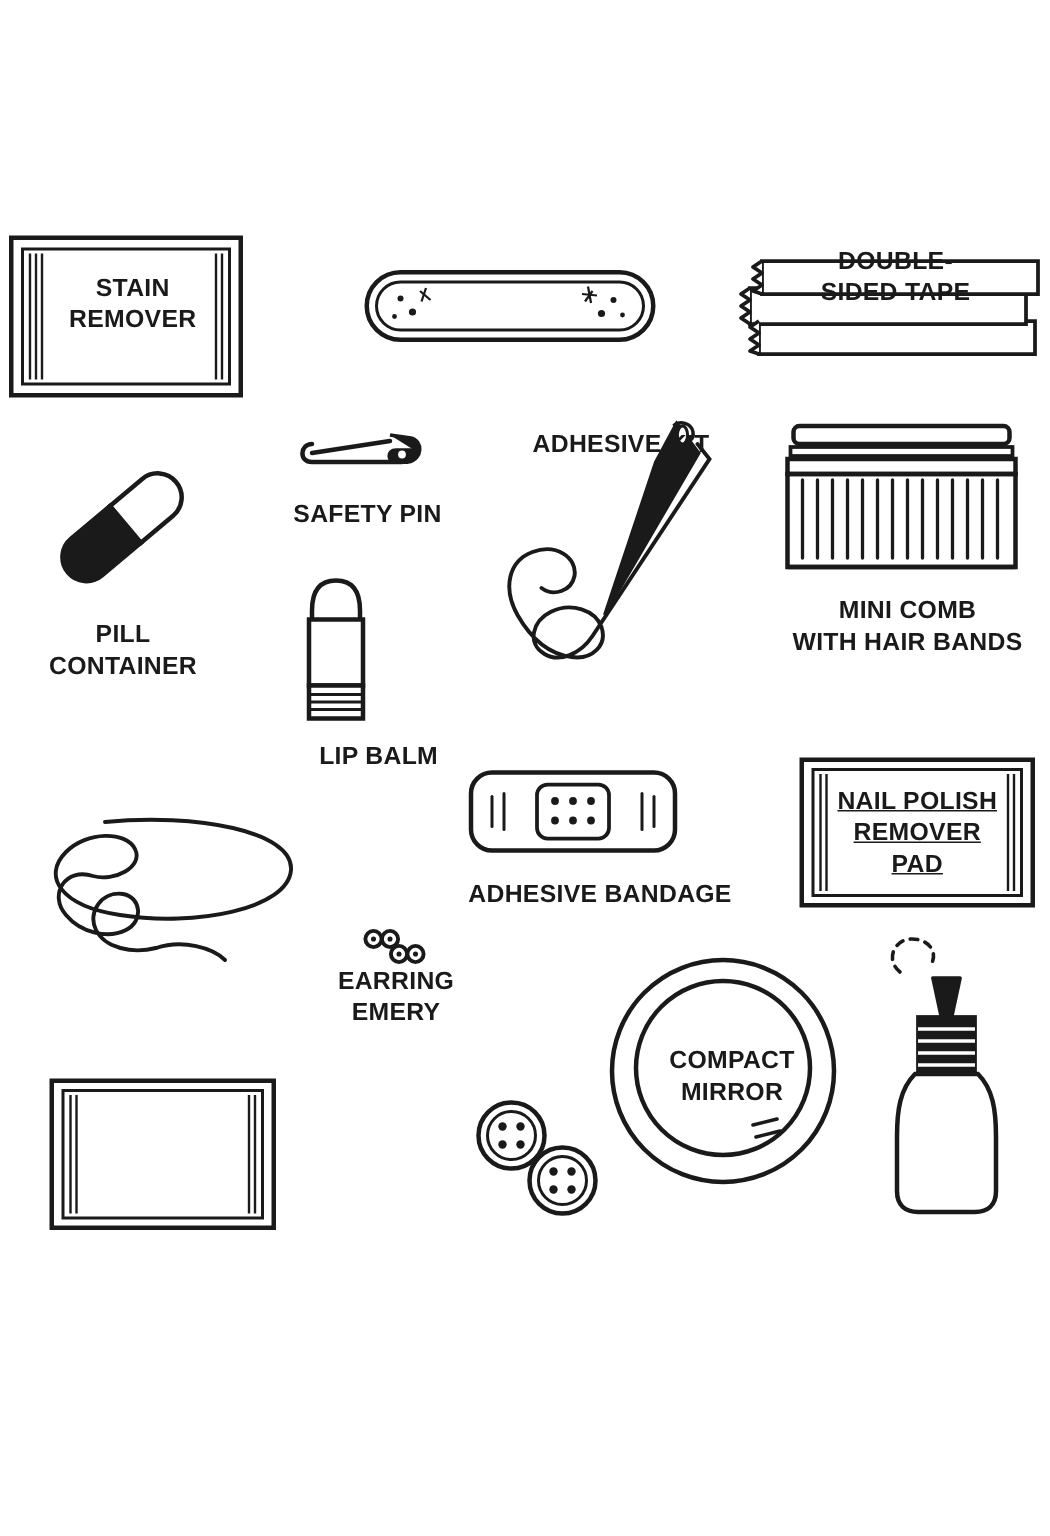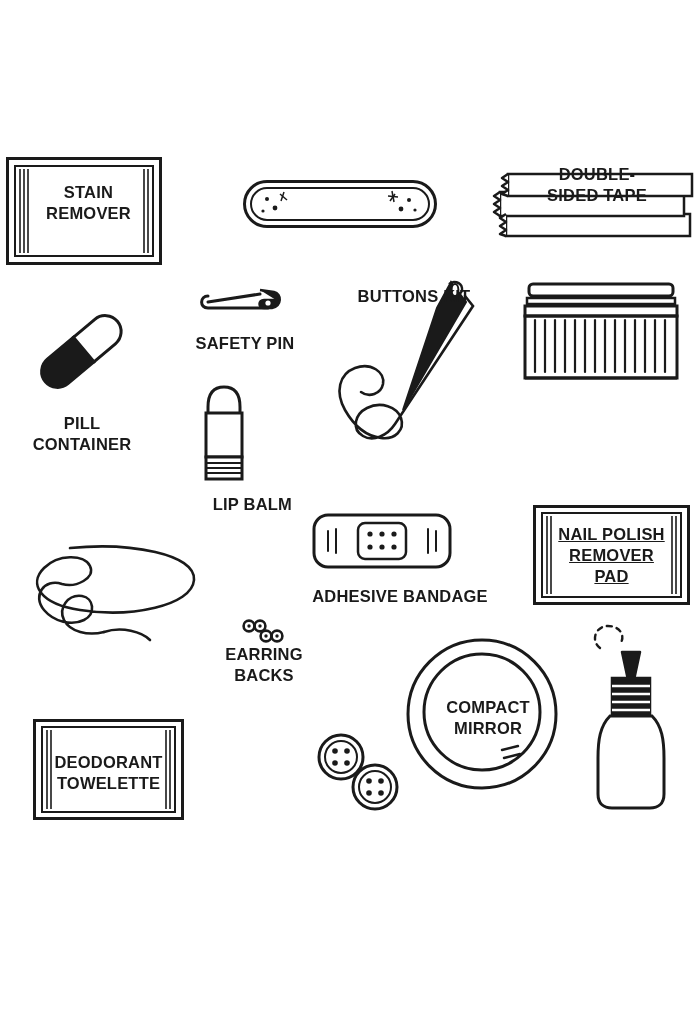--- a/index.html
+++ b/index.html
@@ -159,21 +159,21 @@
     <svg width="170" height="180" viewBox="0 0 170 180">
       <path d="M140,18 L148,28 L70,146 C62,158 48,164 38,158 C26,151 30,136 42,130
                C56,123 72,129 76,140 C80,152 70,162 56,160 C40,158 28,146 20,132
                C10,114 14,96 30,90 C46,84 60,94 58,106 C56,116 44,120 36,114" fill="none" stroke="#1a1a1a" stroke-width="2.6" stroke-linecap="round"></path>
       <path d="M128,6 L152,36 L70,150" fill="none" stroke="#1a1a1a" stroke-width="0"></path>
       <path d="M126,4 L141,24 L78,132 L112,30 Z" fill="#1a1a1a" stroke="#1a1a1a" stroke-width="2"></path>
       <path d="M124,6 C128,2 136,4 137,10 C138,16 130,20 126,16" fill="none" stroke="#1a1a1a" stroke-width="2.4"></path>
       <ellipse cx="130" cy="12" rx="3.4" ry="6" fill="#fff" stroke="#1a1a1a" stroke-width="2"></ellipse>
     </svg>
   </div>
-  <div class="label l-mending-kit">BUTTONS KIT</div>
+  <div class="label l-mending-kit">ADHESIVE KIT</div>
 
   <div class="item p-comb">
     <svg width="156" height="104" viewBox="0 0 156 104">
       <rect x="6" y="2" width="144" height="12" rx="4" fill="#fff" stroke="#1a1a1a" stroke-width="3"></rect>
       <rect x="4" y="16" width="148" height="6" fill="#fff" stroke="#1a1a1a" stroke-width="2.5"></rect>
       <rect x="2" y="24" width="152" height="10" fill="#fff" stroke="#1a1a1a" stroke-width="3"></rect>
       <rect x="2" y="34" width="152" height="62" fill="none" stroke="#1a1a1a" stroke-width="3"></rect>
       <g stroke="#1a1a1a" stroke-width="2.2" stroke-linecap="round">
         <line x1="12" y1="38" x2="12" y2="90"></line>
         <line x1="22" y1="38" x2="22" y2="90"></line>
@@ -186,20 +186,22 @@
         <line x1="92" y1="38" x2="92" y2="90"></line>
         <line x1="102" y1="38" x2="102" y2="90"></line>
         <line x1="112" y1="38" x2="112" y2="90"></line>
         <line x1="122" y1="38" x2="122" y2="90"></line>
         <line x1="132" y1="38" x2="132" y2="90"></line>
         <line x1="142" y1="38" x2="142" y2="90"></line>
       </g>
       <path d="M2,96 L154,96" stroke="#1a1a1a" stroke-width="3"></path>
     </svg>
   </div>
+  <div class="label l-comb">MINI COMB
+WITH HAIR BANDS</div>
 
   <div class="item p-pill">
     <svg width="86" height="80" viewBox="0 0 86 80">
       <g transform="rotate(-40 43 40)">
         <path d="M8,20 h34 v32 h-34 a16,16 0 0 1 0,-32 z" fill="#1a1a1a" stroke="#1a1a1a" stroke-width="3"></path>
         <path d="M42,20 h28 a16,16 0 0 1 0,32 h-28 z" fill="#fff" stroke="#1a1a1a" stroke-width="3"></path>
       </g>
     </svg>
   </div>
   <div class="label l-pill">PILL
@@ -277,21 +279,21 @@
       </g>
       <g fill="#1a1a1a">
         <circle cx="9" cy="8" r="1.7"></circle>
         <circle cx="20" cy="8" r="1.7"></circle>
         <circle cx="26" cy="18" r="1.7"></circle>
         <circle cx="37" cy="18" r="1.7"></circle>
       </g>
     </svg>
   </div>
   <div class="label l-earring">EARRING
-BACKS</div>
+EMERY</div>
 
   <div class="item p-mirror">
     <svg width="152" height="152" viewBox="0 0 152 152">
       <circle cx="76" cy="76" r="74" fill="#fff" stroke="#1a1a1a" stroke-width="3"></circle>
       <circle cx="76" cy="74" r="58" fill="#fff" stroke="#1a1a1a" stroke-width="3"></circle>
       <g stroke="#1a1a1a" stroke-width="2.4" stroke-linecap="round">
         <line x1="96" y1="112" x2="112" y2="108"></line>
         <line x1="98" y1="120" x2="114" y2="116"></line>
       </g>
     </svg>
@@ -320,22 +322,20 @@
       <rect x="1.5" y="1.5" width="148" height="98" fill="#fff" stroke="#1a1a1a" stroke-width="3"></rect>
       <rect x="9" y="8" width="133" height="85" fill="none" stroke="#1a1a1a" stroke-width="2"></rect>
       <g stroke="#1a1a1a" stroke-width="1.6">
         <line x1="14" y1="11" x2="14" y2="90"></line>
         <line x1="18" y1="11" x2="18" y2="90"></line>
         <line x1="133" y1="11" x2="133" y2="90"></line>
         <line x1="137" y1="11" x2="137" y2="90"></line>
       </g>
     </svg>
   </div>
-  <div class="label l-deodorant">DEODORANT
-TOWELETTE</div>
 
   <div class="item p-buttons">
     <svg width="96" height="80" viewBox="0 0 96 80">
       <circle cx="28" cy="24" r="22" fill="#fff" stroke="#1a1a1a" stroke-width="3"></circle>
       <circle cx="28" cy="24" r="16" fill="#fff" stroke="#1a1a1a" stroke-width="2"></circle>
       <g fill="#1a1a1a">
         <circle cx="22" cy="18" r="2.8"></circle>
         <circle cx="34" cy="18" r="2.8"></circle>
         <circle cx="22" cy="30" r="2.8"></circle>
         <circle cx="34" cy="30" r="2.8"></circle>

